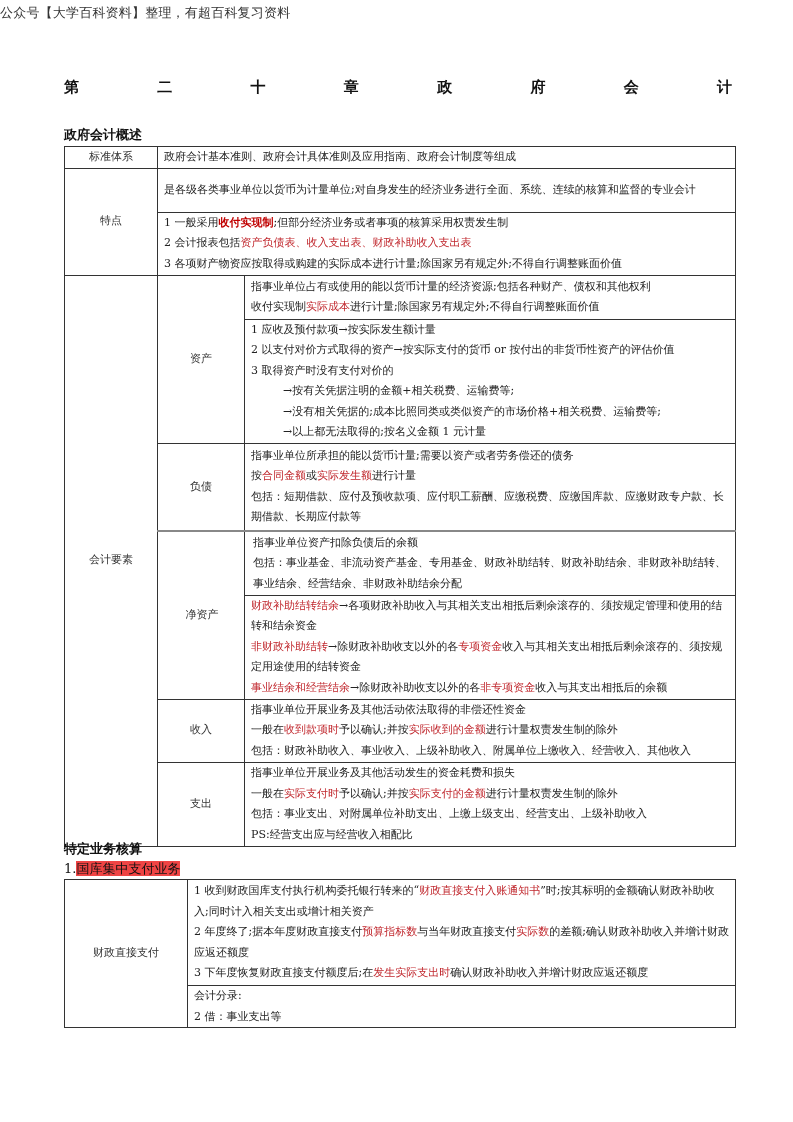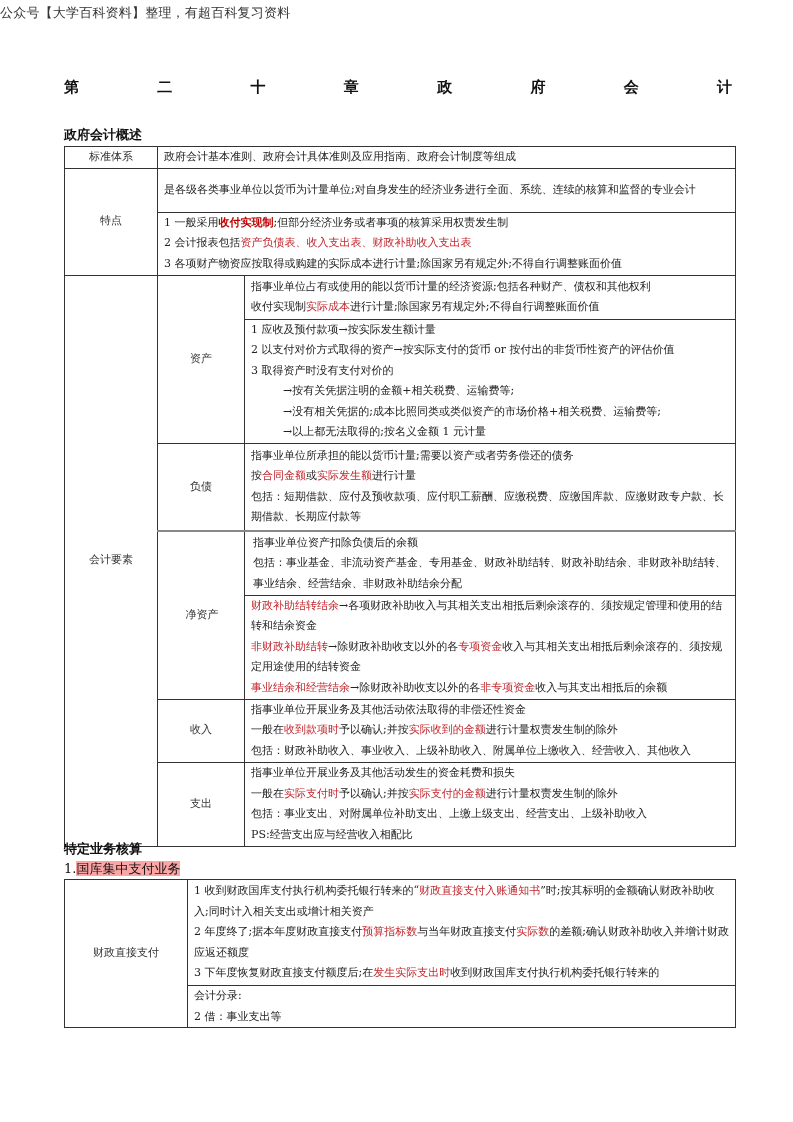--- a/index.html
+++ b/index.html
@@ -17,21 +17,21 @@
     font-weight: bold; font-size: 15px; color: #111;
   }
   .section-heading {
     position: absolute; left: 64px;
     font-family: Liberation Sans, sans-serif;
     font-weight: bold; font-size: 13px; color: #111;
   }
   .sub-heading {
     position: absolute; left: 64px; font-size: 13px; color: #111;
   }
-  .sub-heading .hl { background: #fca5a5; }
+  .sub-heading .hl { background: #ef4444; }
 
   table {
     position: absolute; left: 64px; width: 672px;
     border-collapse: collapse; font-size: 11px; line-height: 20.5px;
   }
   td { border: 1px solid #333; vertical-align: middle; padding: 0 6px; }
   td.label { text-align: center; color: #333; }
   td.content { text-align: left; color: #222; padding-top: 0; padding-bottom: 0; }
   .red { color: #c0272d; }
   .red-bold { color: #c00000; font-weight: bold; }
@@ -153,21 +153,21 @@
   <colgroup>
     <col style="width:123px">
     <col>
   </colgroup>
   <tbody>
       <tr>
     <td class="label" rowspan="2">财政直接支付</td>
     <td class="content" style="height:106px;">
       <span class="line"><span>1 收到财政国库支付执行机构委托银行转来的“</span><span class="red">财政直接支付入账通知书</span><span>”时;按其标明的金额确认财政补助收入;同时计入相关支出或增计相关资产</span></span>
       <span class="line"><span>2  年度终了;据本年度财政直接支付</span><span class="red">预算指标数</span><span>与当年财政直接支付</span><span class="red">实际数</span><span>的差额;确认财政补助收入并增计财政应返还额度</span></span>
-      <span class="line"><span>3 下年度恢复财政直接支付额度后;在</span><span class="red">发生实际支出时</span><span>收到财政国库支付执行机构委托银行转来的</span></span>
+      <span class="line"><span>3 下年度恢复财政直接支付额度后;在</span><span class="red">发生实际支出时</span><span>确认财政补助收入并增计财政应返还额度</span></span>
     </td>
   </tr>
   <tr>
     <td class="content" style="height:42px;">
       <span class="line">会计分录:</span>
       <span class="line">2 借：事业支出等</span>
     </td>
   </tr>
 </tbody>
   </table>

